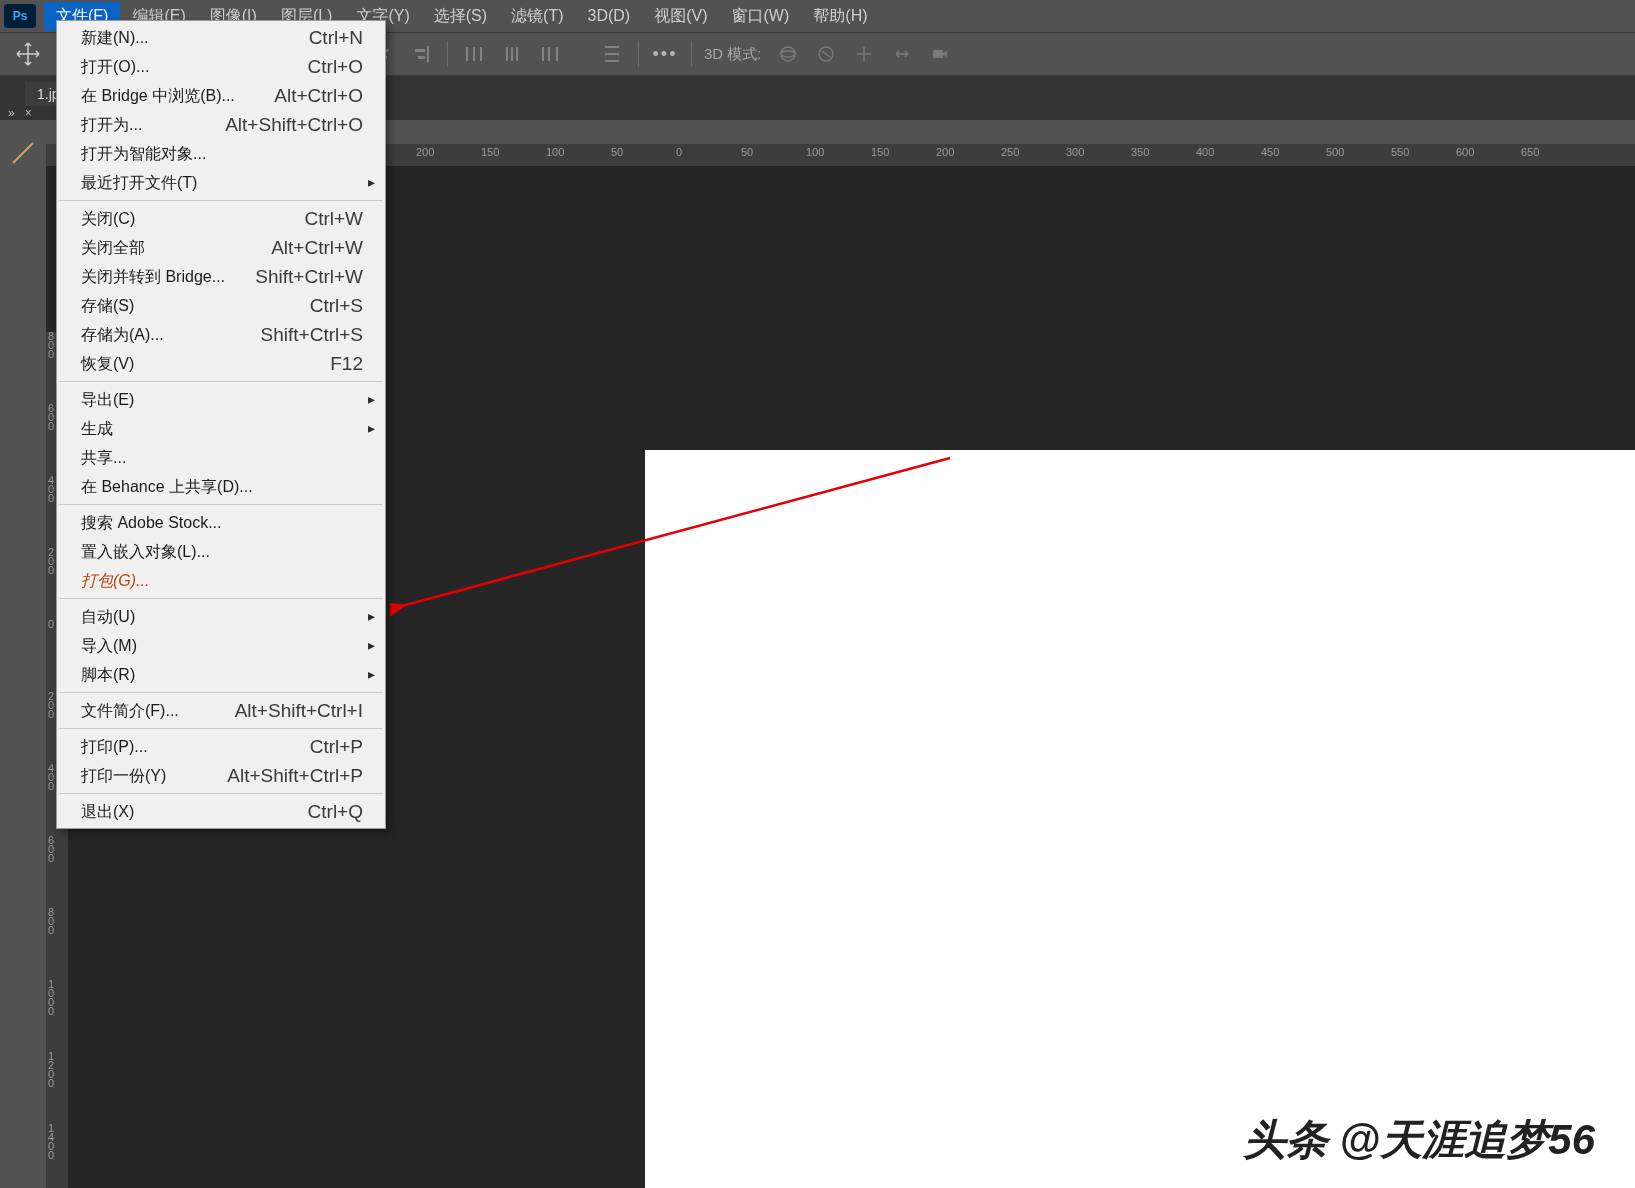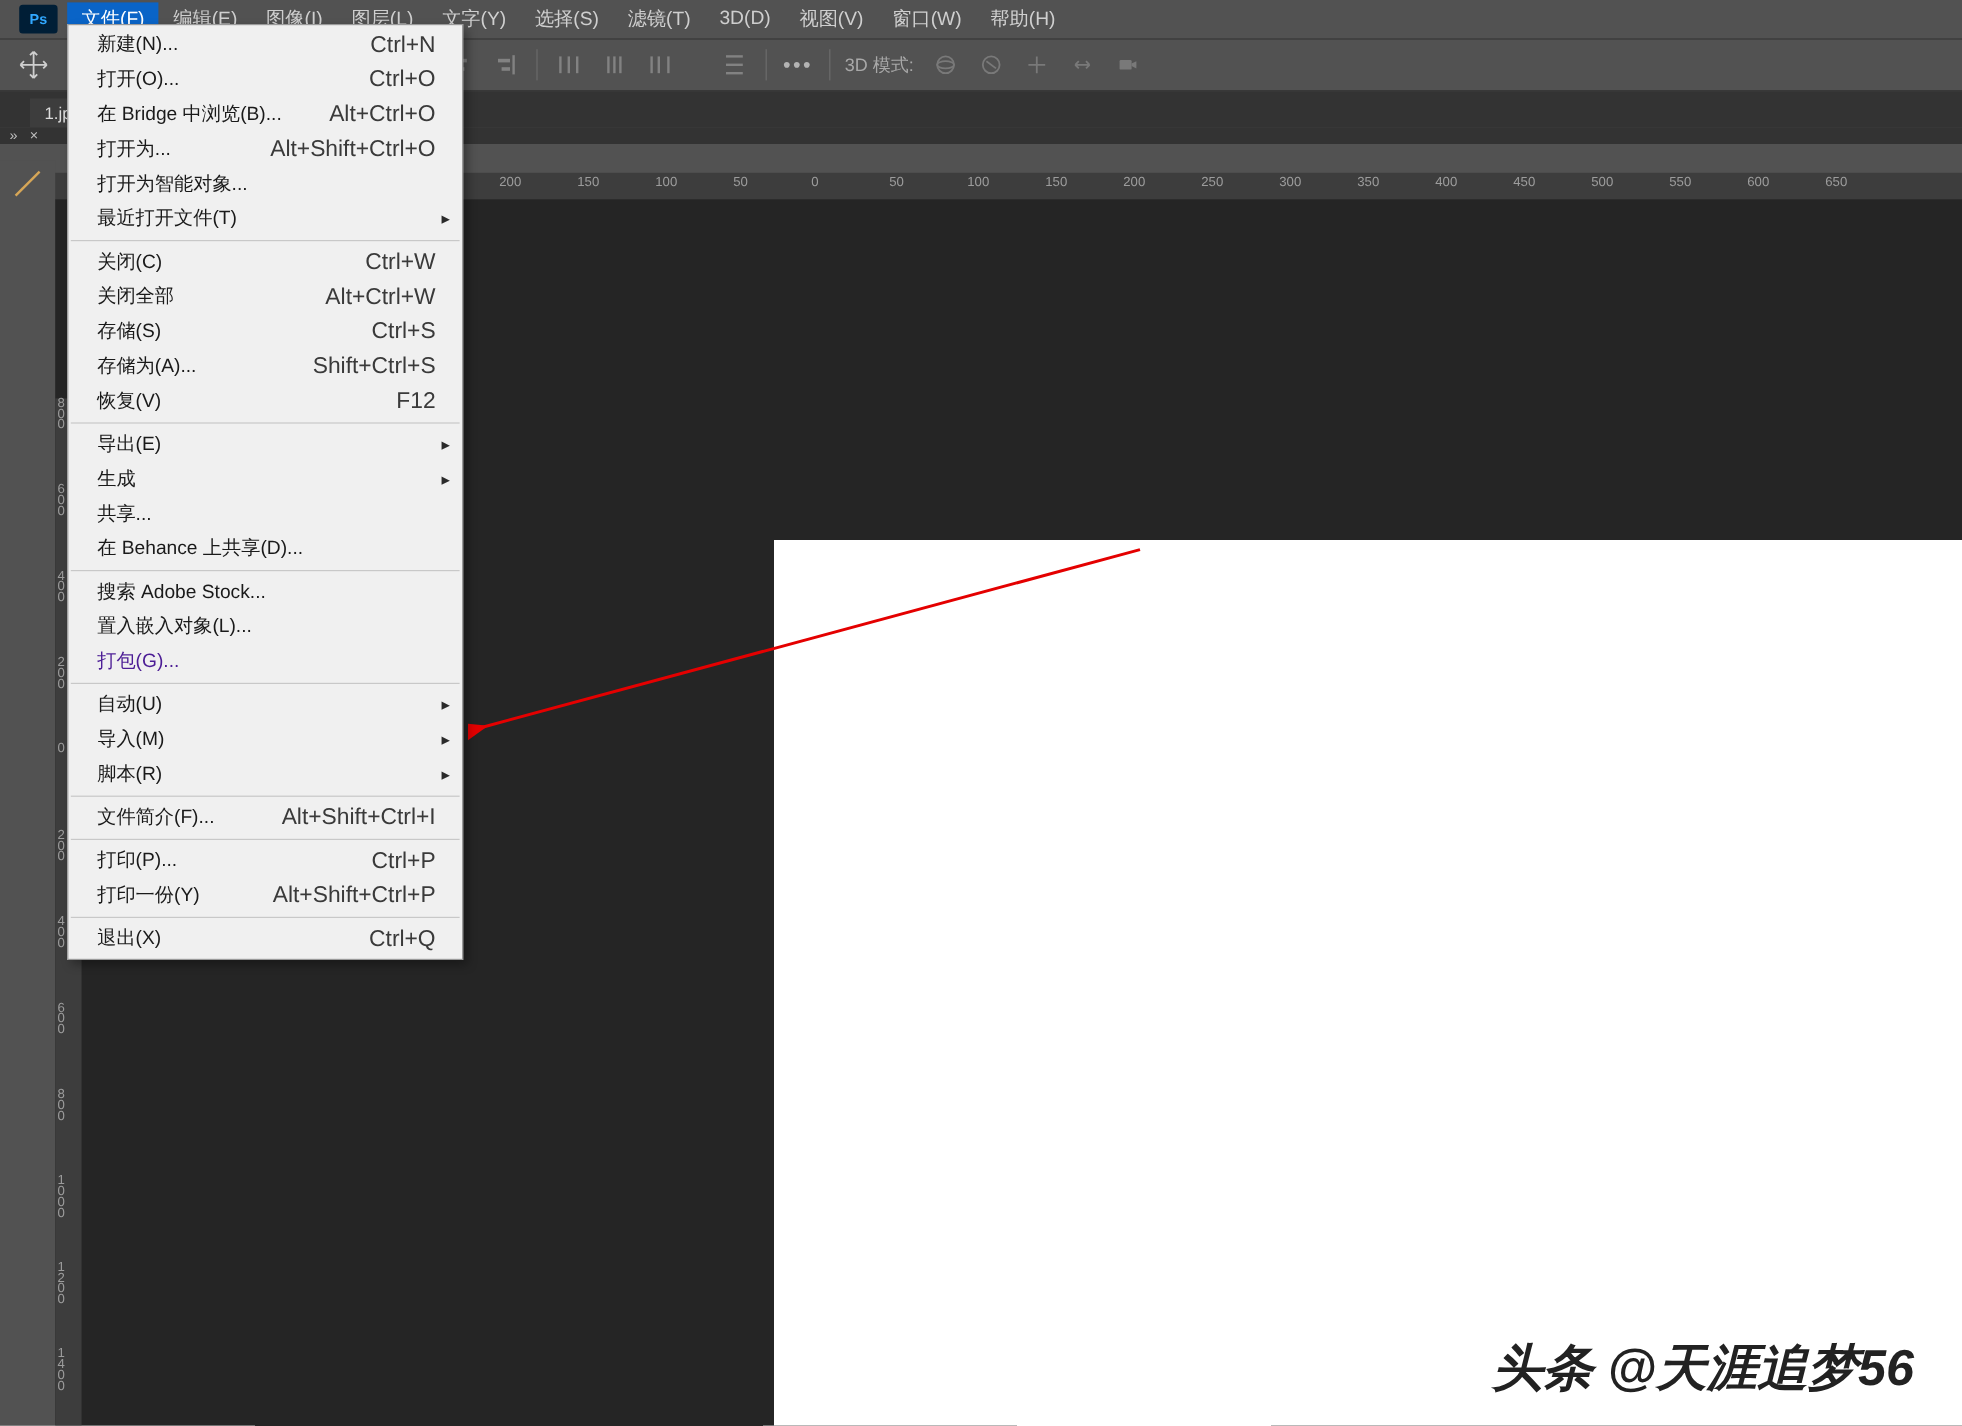--- a/index.html
+++ b/index.html
@@ -1,19 +1,19 @@
 <!DOCTYPE html>
 <html><head>
 <meta charset="utf-8">
 <style>
 * { margin: 0; padding: 0; box-sizing: border-box; font-family: "Microsoft YaHei", "Segoe UI", Arial, sans-serif; user-select: none; }
 body { width: 1635px; height: 1188px; background: #525252; overflow: hidden; position: relative; }
 
 
-.menubar { background: #525252; height: 32px; display: flex; align-items: center; padding-left: 16px; }
+.menubar { background: #525252; height: 32px; display: flex; align-items: center; padding-left: 4px; }
 .ps-logo { width: 32px; height: 24px; background: #001e36; color: #31a8ff; font-weight: bold; font-size: 12px; display: flex; align-items: center; justify-content: center; border-radius: 3px; margin-right: 8px; }
 .menu-item { color: #cfcfcf; font-size: 16px; padding: 4px 12px; cursor: default; }
 .menu-item.active { background: #0a64c7; color: #fff; }
 
 
 .optionsbar { background: #525252; height: 44px; border-top: 1px solid #383838; border-bottom: 1px solid #383838; display: flex; align-items: center; padding-left: 12px; gap: 12px; }
 .tool-icon { width: 32px; height: 32px; display: flex; align-items: center; justify-content: center; }
 .opt-text { color: #a8a8a8; font-size: 15px; }
 .opt-divider { width: 1px; height: 26px; background: #6b6b6b; }
 .icon-btn { width: 28px; height: 28px; display: flex; align-items: center; justify-content: center; opacity: 0.55; }
@@ -41,21 +41,21 @@
 
 .canvas-area { position: absolute; left: 46px; top: 166px; right: 0; bottom: 0; background: #252525; }
 .page { position: absolute; left: 599px; top: 284px; width: 1200px; height: 900px; background: #fff; }
 
 
 .red-arrow { position: absolute; pointer-events: none; }
 
 
 .dropdown { position: absolute; left: 56px; top: 20px; width: 330px; background: #f0f0f0; border: 1px solid #9a9a9a; box-shadow: 4px 4px 8px rgba(0,0,0,0.35); z-index: 100; padding:2px 0; }
 .dd-item { display: flex; justify-content: space-between; align-items: center; padding: 3px 22px 3px 24px; font-size: 16px; color: #1a1a1a; line-height: 23px; position:relative; }
-.dd-item.disabled { color: #4c1d95; }
+.dd-item.disabled { color: #c2410c; font-style: italic; }
 .dd-item.highlight { background: #1e88ff; color: #fff; }
 .dd-shortcut { color: #3a3a3a; font-size: 19px; }
 .dd-sep { height: 1px; background: #c8c8c8; margin: 3px 2px; }
 .dd-sub::after { content: "▸"; position: absolute; right: 10px; font-size: 14px; color:#2a2a2a; }
 .watermark2 { position: absolute; right: 40px; bottom: 20px; font-size: 42px; font-style: italic; font-weight: 600; color: #222; }
 </style>
 </head>
 <body>
 
 <div class="menubar">
@@ -333,20 +333,24 @@
     <div class="dd-sep"></div>
     <div class="dd-item">
       <span>关闭(C)</span>
       <span class="dd-shortcut">Ctrl+W</span>
     </div>
     <div class="dd-item">
       <span>关闭全部</span>
       <span class="dd-shortcut">Alt+Ctrl+W</span>
     </div>
     <div class="dd-item">
+      <span>关闭并转到 Bridge...</span>
+      <span class="dd-shortcut">Shift+Ctrl+W</span>
+    </div>
+    <div class="dd-item">
       <span>存储(S)</span>
       <span class="dd-shortcut">Ctrl+S</span>
     </div>
     <div class="dd-item">
       <span>存储为(A)...</span>
       <span class="dd-shortcut">Shift+Ctrl+S</span>
     </div>
     <div class="dd-item">
       <span>恢复(V)</span>
       <span class="dd-shortcut">F12</span>

